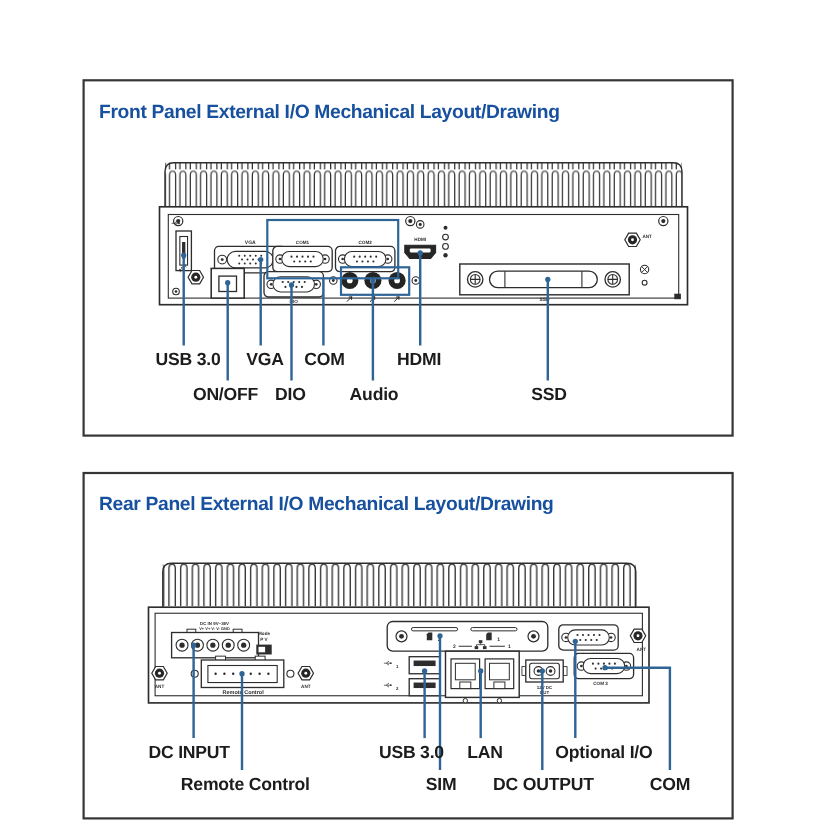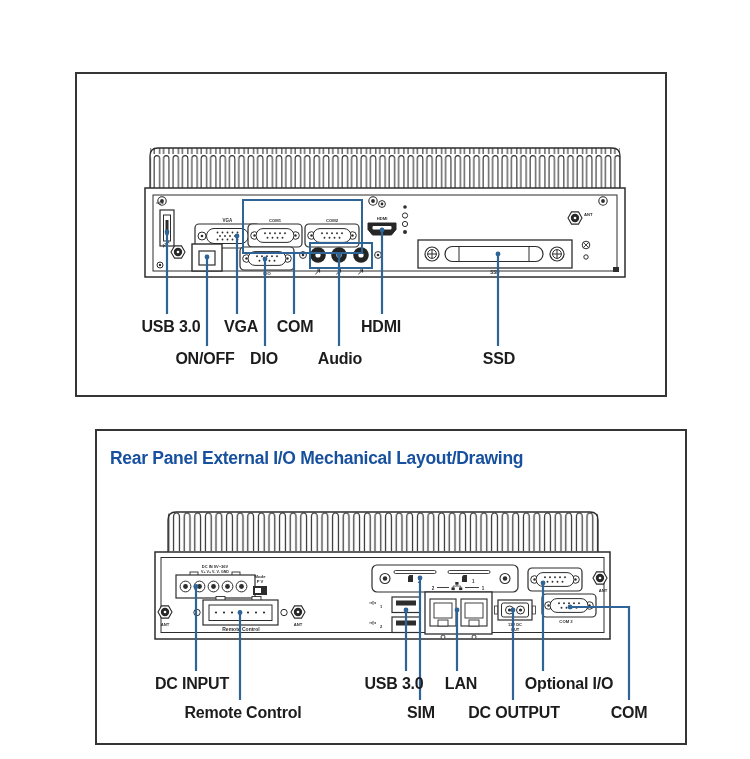--- a/index.html
+++ b/index.html
@@ -1,33 +1,34 @@
 <!DOCTYPE html>
 <html><head>
 <meta charset="utf-8">
 <style>
   html,body{margin:0;padding:0;background:#fff;}
   .page{position:relative;width:750px;height:759px;background:#ffffff;overflow:hidden;
         font-family:"Liberation Sans",sans-serif;}
   .panel-box{position:absolute;left:75px;width:588px;border:2px solid #353535;background:#fff;}
   .panel-box.front{top:72px;height:321px;}
-  .panel-box.rear{top:429px;height:312px;margin-left:20px;}
+  .panel-box.rear{top:429px;height:312px;}
   .panel-title{position:absolute;left:13px;top:17px;margin:0;font-size:17.5px;font-weight:700;
                color:#17509e;letter-spacing:-0.3px;white-space:nowrap;}
   .drawing{position:absolute;left:0;top:0;}
   .drawing text{font-family:"Liberation Sans",sans-serif;fill:#2d2d2d;}
   .drawing .big{font-size:16px;font-weight:700;fill:#1c1c1c;letter-spacing:-0.2px;}
   .drawing .eng{font-weight:700;}
 </style>
 </head>
 <body>
 
 <div class="page">
 
   <section class="panel-box front">
+    <h2 class="panel-title">Front Panel External I/O Mechanical Layout/Drawing</h2>
 
     <svg class="drawing" width="588" height="321" viewBox="0 0 588 321">
       <defs>
         <pattern id="finpatF" patternUnits="userSpaceOnUse" width="9.4" height="40">
           <path d="M2,40 V5.2 Q2,1.6 4.7,1.6 Q7.4,1.6 7.4,5.2 V40" fill="none" stroke="#2d2d2d" stroke-width="1.1"></path>
         </pattern>
         <pattern id="finpatR" patternUnits="userSpaceOnUse" width="10.6" height="40">
           <path d="M2.4,40 V6 Q2.4,2 5.3,2 Q8.2,2 8.2,6 V40" fill="none" stroke="#2d2d2d" stroke-width="1.2"></path>
         </pattern>
         <g id="screw">

